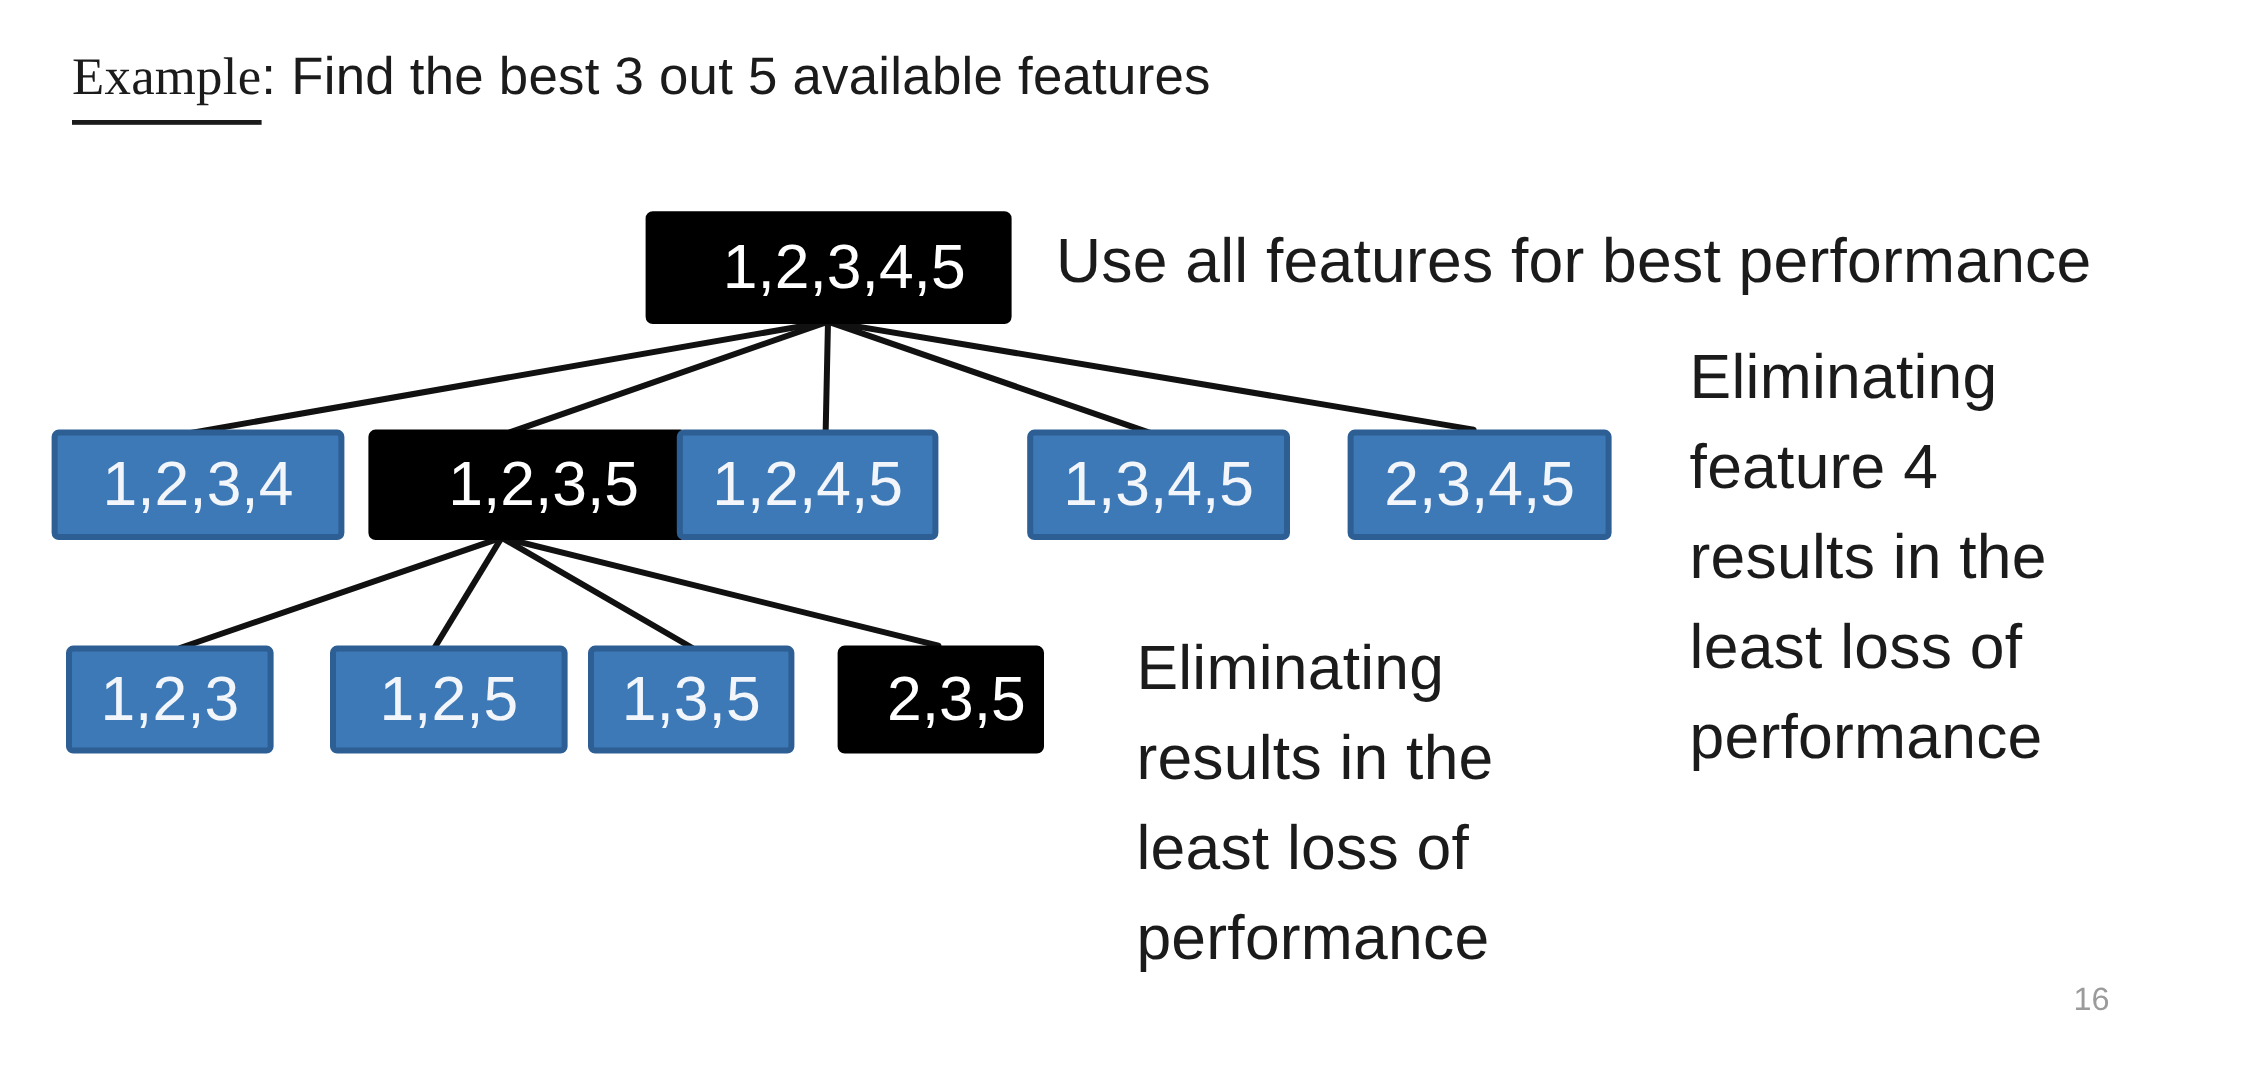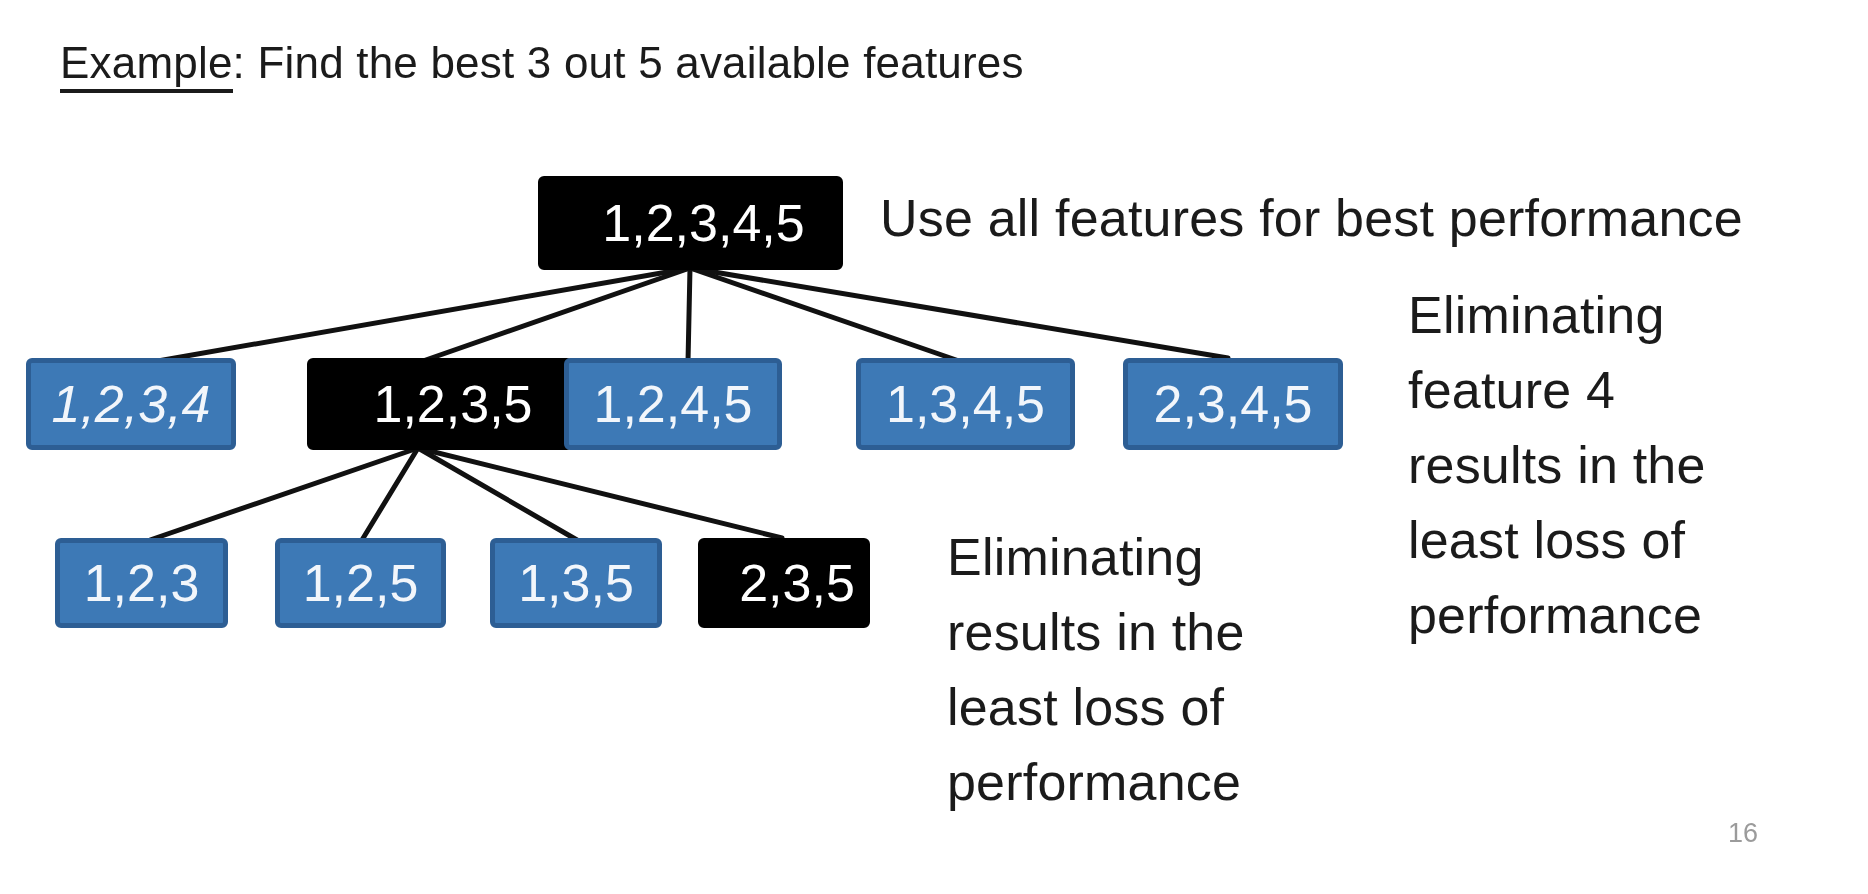--- a/index.html
+++ b/index.html
@@ -16,21 +16,22 @@
     position: absolute;
     left: 60px;
     top: 38px;
     font-size: 44px;
     letter-spacing: 0.2px;
     white-space: nowrap;
   }
   .underlined {
     display: inline-block;
     border-bottom: 4px solid currentColor;
-    padding-bottom: 1px;
+    padding-bottom: 11px;
+    font-family: Liberation Serif, serif;
   }
   .edges {
     position: absolute;
     left: 0; top: 0;
     width: 1868px; height: 894px;
   }
   .node {
     position: absolute;
     display: flex;
     align-items: center;
@@ -46,28 +47,28 @@
     color: #f2f6fb;
   }
   .node.black {
     background: var(--node_black, #000000);
     border: 5px solid var(--node_black, #000000);
     color: #ffffff;
     padding-left: 26px;
   }
   .root-node   { left: 538px; top: 176px; width: 305px; height: 94px; }
   .l2          { top: 358px; height: 92px; }
-  .l2.n0 { left: 26px;   width: 210px; font-style: italic; }
+  .l2.n0 { left: 43px;   width: 244px; }
   .l2.n1 { left: 307px;  width: 266px; }
   .l2.n2 { left: 564px;  width: 218px; }
   .l2.n3 { left: 856px;  width: 219px; align-items: center; }
   .l2.n4 { left: 1123px; width: 220px; }
   .l3          { top: 538px; height: 90px; }
   .l3.n0 { left: 55px;  width: 173px; }
-  .l3.n1 { left: 275px; width: 171px; }
+  .l3.n1 { left: 275px; width: 198px; }
   .l3.n2 { left: 490px; width: 172px; }
   .l3.n3 { left: 698px; width: 172px; }
   .note {
     position: absolute;
     font-size: 52px;
     line-height: 75px;
     letter-spacing: 0.2px;
     white-space: nowrap;
   }
   .note-root { left: 880px; top: 190px; line-height: 56px; }

